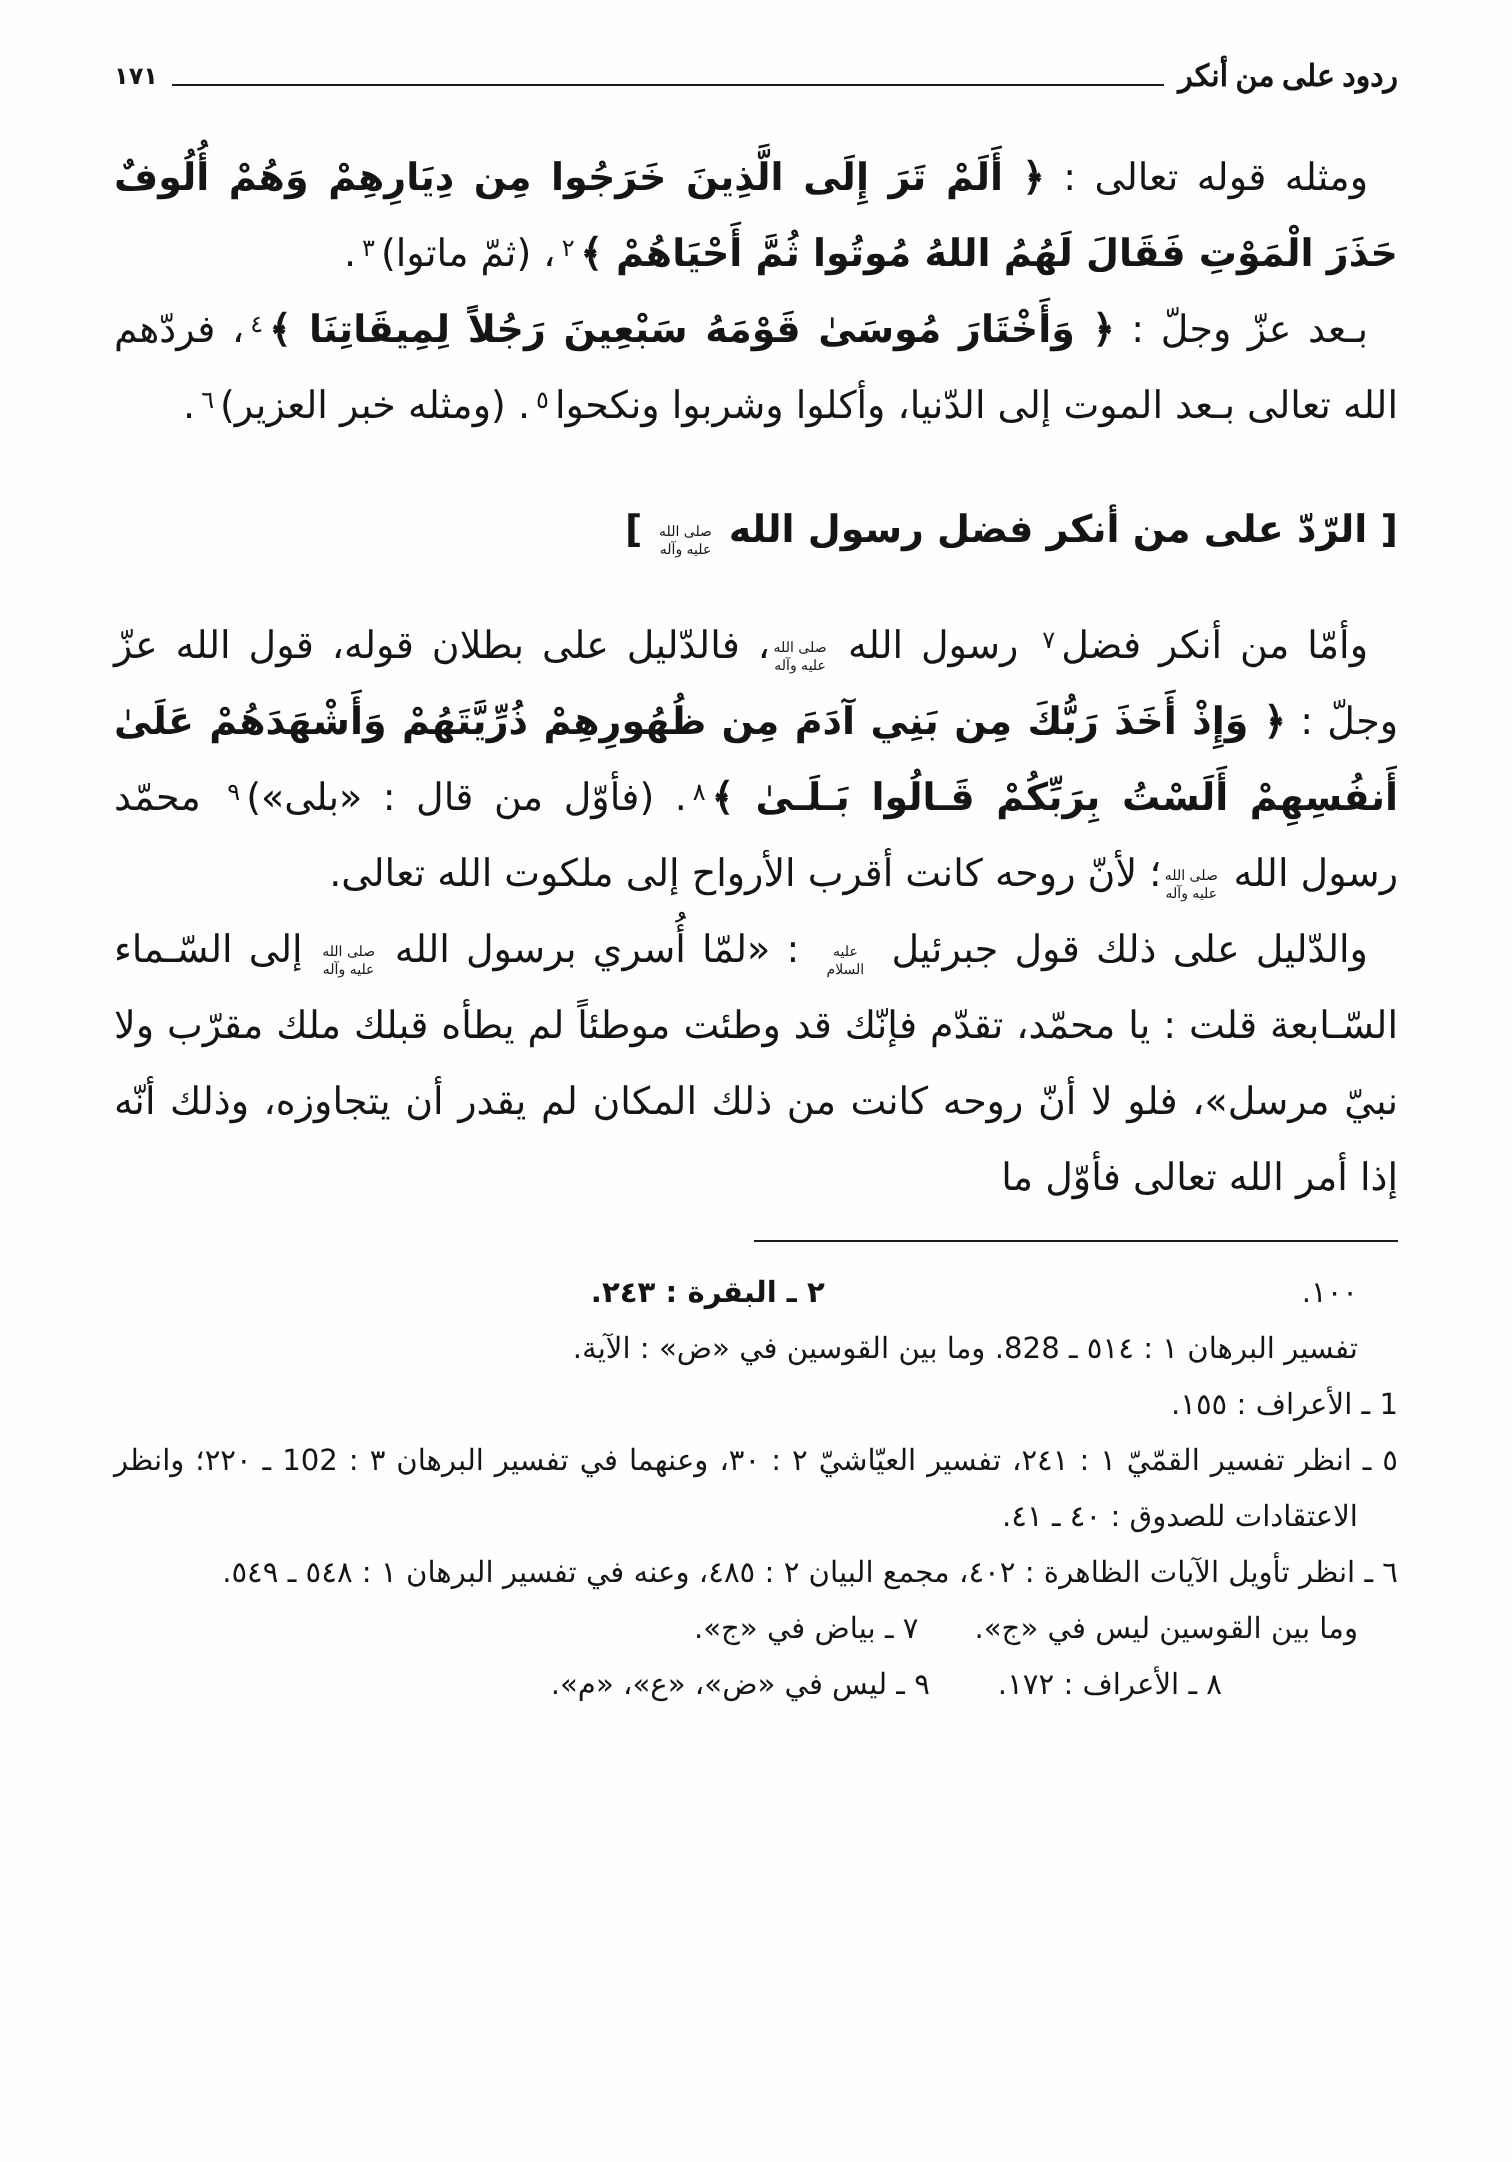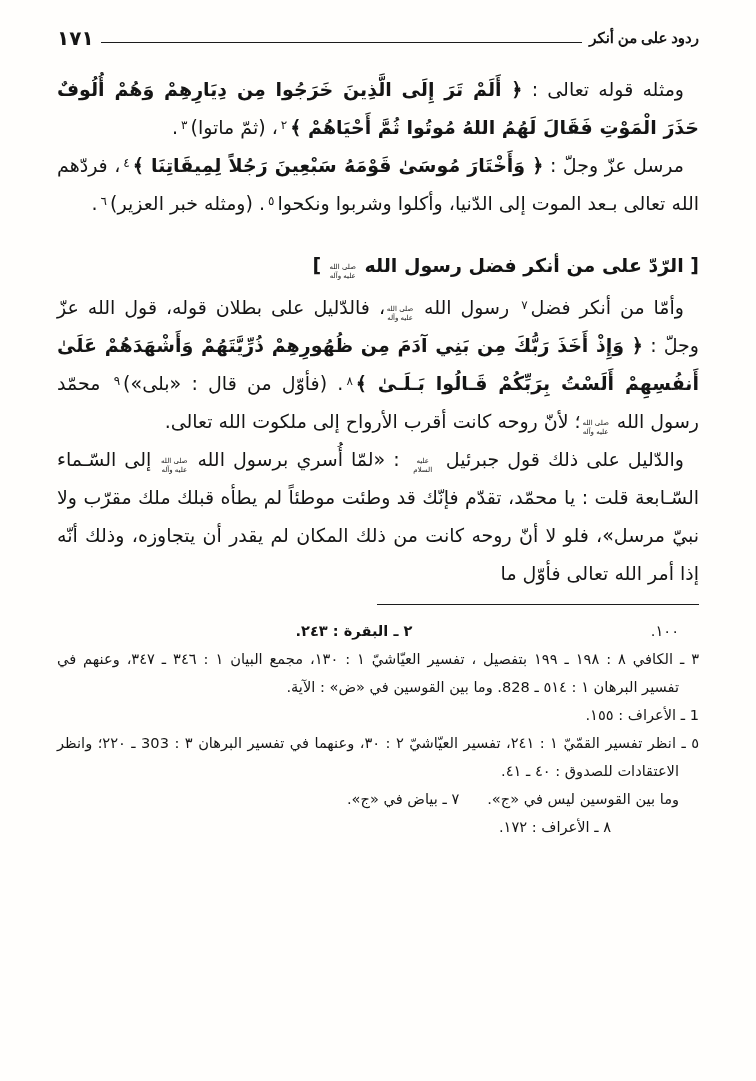--- a/index.html
+++ b/index.html
@@ -12,21 +12,21 @@
     padding:26px 57px 0 57px;
   }
 
   
   .page-header {
     display:flex; align-items:center;
     font-size:15px; font-weight:bold; height:24px;
   }
   .running-title { white-space:nowrap; letter-spacing:.2px;font-family:Liberation Serif, serif; }
   .header-rule { flex:1; height:1px; background:#1c1c1c; margin:0 7px; position:relative; top:4px; }
-  .page-number { white-space:nowrap; font-size:20px; letter-spacing:1.5px; }
+  .page-number { white-space:nowrap; font-size:12px; letter-spacing:1.5px; }
 
   
   .body-text {
     margin-top:20px;
     font-size:19px; line-height:38px;
     text-align:justify;
   }
   .para { text-indent:15px; }
   .para.cont { text-indent:0; }
   .quran { font-weight:bold; }
@@ -36,21 +36,21 @@
   }
   .honorific {
     display:inline-block; width:30px;
     font-size:7px; line-height:1.25; font-weight:normal;
     text-align:center; vertical-align:-6px;
     white-space:normal; text-indent:0;
   }
   .section-heading {
     font-size:19px; font-weight:bold;
     text-align:right; text-indent:0;
-    margin:24px 0 4px 0; line-height:38px;
+    margin:24px 0 20px 0; line-height:38px;
   }
 
   
   .footnotes-section { margin-top:12px; }
   .footnote-sep { width:322px; height:1px; background:#1c1c1c; margin-bottom:12px; }
   .footnotes { font-size:14.6px; line-height:28px; }
   .fn-row { text-align:justify; }
   .fn-row.fill { text-align-last:justify; }
   .fn-row.indent { padding-right:20px; }
   .fn-split { display:flex; text-align:right; }
@@ -68,56 +68,57 @@
     <span class="running-title">ردود على من أنكر</span>
     <span class="header-rule"></span>
     <span class="page-number">١٧١</span>
   </header>
 
   <main class="body-text">
 
 
     <p class="para"><span>ومثله قوله تعالى : </span><span class="quran">﴿ أَلَمْ تَرَ إِلَى الَّذِينَ خَرَجُوا مِن دِيَارِهِمْ وَهُمْ أُلُوفٌ حَذَرَ الْمَوْتِ فَقَالَ لَهُمُ اللهُ مُوتُوا ثُمَّ أَحْيَاهُمْ ﴾</span><sup class="fn-marker">٢</sup><span>، (ثمّ ماتوا)</span><sup class="fn-marker">٣</sup><span>.</span></p>
 
-    <p class="para"><span>مرسل عزّ وجلّ : </span><span class="quran">﴿ وَأَخْتَارَ مُوسَىٰ قَوْمَهُ سَبْعِينَ رَجُلاً لِمِيقَاتِنَا ﴾</span><sup class="fn-marker">٤</sup><span>، فردّهم الله تعالى بـعد الموت إلى الدّنيا، وأكلوا وشربوا ونكحوا</span><sup class="fn-marker">٥</sup><span>. (ومثله خبر العزير)</span><sup class="fn-marker">٦</sup><span>.</span></p>
+    <p class="para"><span>بـعد عزّ وجلّ : </span><span class="quran">﴿ وَأَخْتَارَ مُوسَىٰ قَوْمَهُ سَبْعِينَ رَجُلاً لِمِيقَاتِنَا ﴾</span><sup class="fn-marker">٤</sup><span>، فردّهم الله تعالى بـعد الموت إلى الدّنيا، وأكلوا وشربوا ونكحوا</span><sup class="fn-marker">٥</sup><span>. (ومثله خبر العزير)</span><sup class="fn-marker">٦</sup><span>.</span></p>
 
     <h2 class="section-heading"><span>[ الرّدّ على من أنكر فضل رسول الله </span><span class="honorific">صلى الله عليه وآله</span><span> ]</span></h2>
 
     <p class="para"><span>وأمّا من أنكر فضل</span><sup class="fn-marker">٧</sup><span> رسول الله </span><span class="honorific">صلى الله عليه وآله</span><span>، فالدّليل على بطلان قوله، قول الله عزّ وجلّ : </span><span class="quran">﴿ وَإِذْ أَخَذَ رَبُّكَ مِن بَنِي آدَمَ مِن ظُهُورِهِمْ ذُرِّيَّتَهُمْ وَأَشْهَدَهُمْ عَلَىٰ أَنفُسِهِمْ أَلَسْتُ بِرَبِّكُمْ قَـالُوا بَـلَـىٰ ﴾</span><sup class="fn-marker">٨</sup><span>. (فأوّل من قال : «بلى»)</span><sup class="fn-marker">٩</sup><span> محمّد رسول الله </span><span class="honorific">صلى الله عليه وآله</span><span>؛ لأنّ روحه كانت أقرب الأرواح إلى ملكوت الله تعالى.</span></p>
 
     <p class="para"><span>والدّليل على ذلك قول جبرئيل </span><span class="honorific">عليه السلام</span><span> : «لمّا أُسري برسول الله </span><span class="honorific">صلى الله عليه وآله</span><span> إلى السّـماء السّـابعة قلت : يا محمّد، تقدّم فإنّك قد وطئت موطئاً لم يطأه قبلك ملك مقرّب ولا نبيّ مرسل»، فلو لا أنّ روحه كانت من ذلك المكان لم يقدر أن يتجاوزه، وذلك أنّه إذا أمر الله تعالى فأوّل ما</span></p>
 
   </main>
 
   <footer class="footnotes-section">
     <div class="footnote-sep"></div>
     <div class="footnotes">
 
 
       <div class="fn-row fn-split fn-r2 indent">
           <span class="a">١٠٠.</span>
           <span class="b">٢ ـ البقرة : ٢٤٣.</span>
         </div>
 
-      <div class="fn-row fill"><span class="a">٣ ـ الكافي ٨ : ١٩٨ ـ ١٩٩ بتفصيل ، تفسير العيّاشيّ ١ : ١٣٠، مجمع البيان ١ : ٣٤٦ ـ ٣٤٧، وعنهم في</span></div>
 
       <div class="fn-row indent"><span class="a">تفسير البرهان ١ : ٥١٤ ـ 828. وما بين القوسين في «ض» : الآية.</span></div>
 
       <div class="fn-row"><span class="a">1 ـ الأعراف : ١٥٥.</span></div>
 
-      <div class="fn-row fill"><span class="a">٥ ـ انظر تفسير القمّيّ ١ : ٢٤١، تفسير العيّاشيّ ٢ : ٣٠، وعنهما في تفسير البرهان ٣ : 303 ـ ٢٢٠؛ وانظر</span></div>
+      <div class="fn-row fill"><span class="a">٥ ـ انظر تفسير القمّيّ ١ : ٢٤١، تفسير العيّاشيّ ٢ : ٣٠، وعنهما في تفسير البرهان ٣ : 102 ـ ٢٢٠؛ وانظر</span></div>
 
       <div class="fn-row indent"><span class="a">الاعتقادات للصدوق : ٤٠ ـ ٤١.</span></div>
 
+      <div class="fn-row"><span class="a">٦ ـ انظر تأويل الآيات الظاهرة : ٤٠٢، مجمع البيان ٢ : ٤٨٥، وعنه في تفسير البرهان ١ : ٥٤٨ ـ ٥٤٩.</span></div>
 
       <div class="fn-row fn-split fn-r9 indent">
           <span class="a">وما بين القوسين ليس في «ج».</span>
           <span class="b">٧ ـ بياض في «ج».</span>
         </div>
 
       <div class="fn-row fn-split fn-r10">
           <span class="a">٨ ـ الأعراف : ١٧٢.</span>
+          <span class="b">٩ ـ ليس في «ض»، «ع»، «م».</span>
         </div>
 
     </div>
   </footer>
 
 </div>
 
 </body></html>

